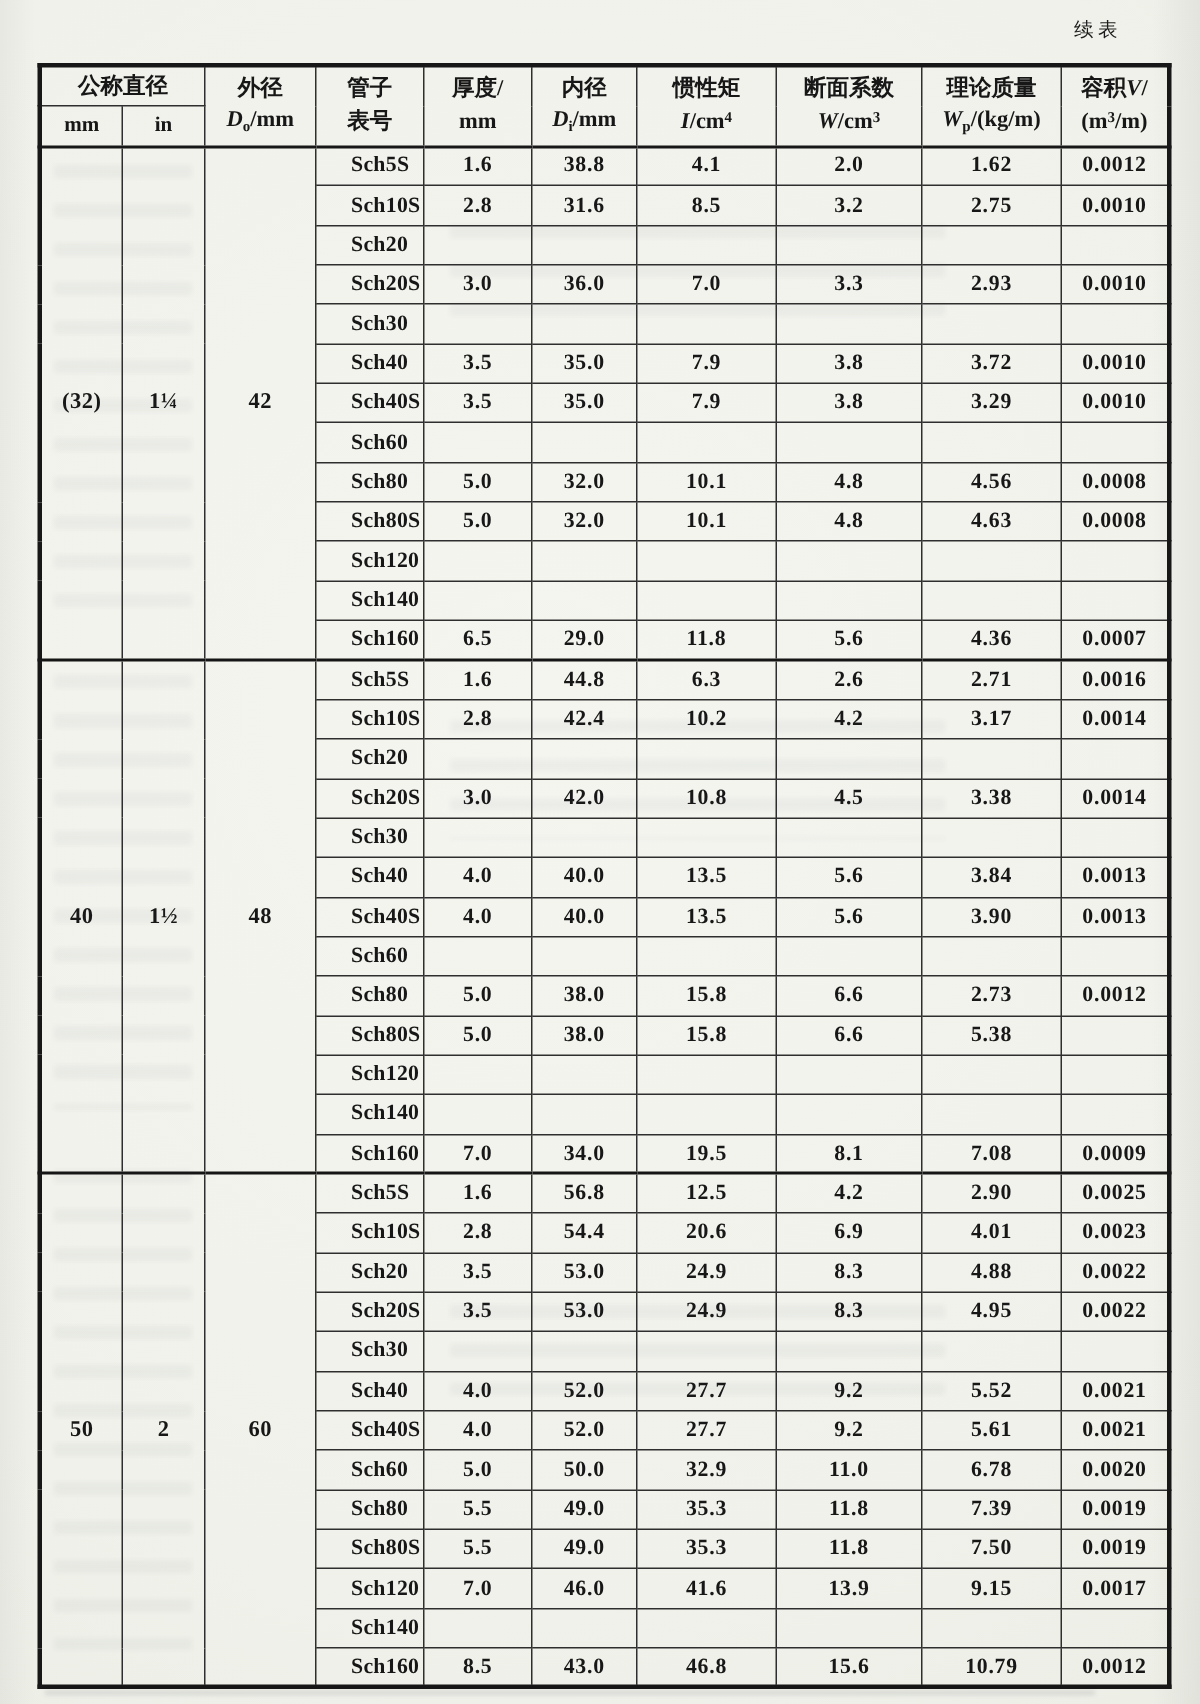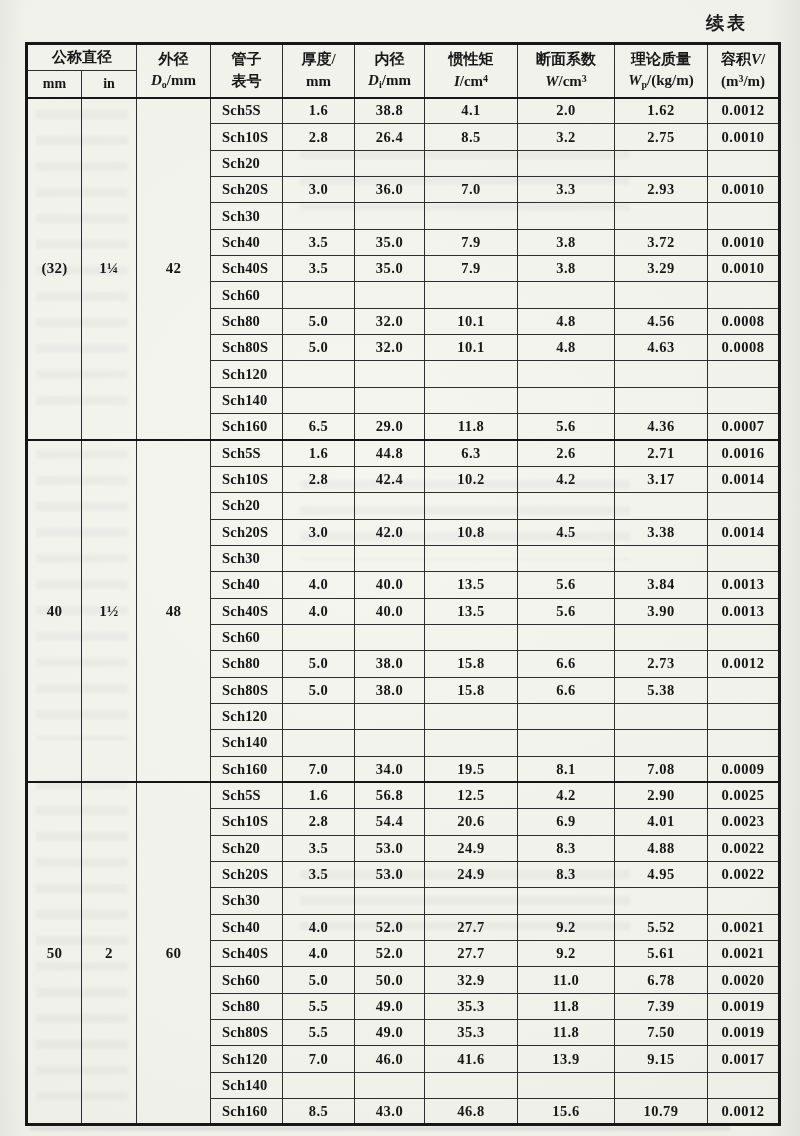--- a/index.html
+++ b/index.html
@@ -12,21 +12,21 @@
     overflow: hidden;
   }
   .page {
     position: absolute; inset: 0;
     background:
       linear-gradient(90deg, rgba(0,0,0,0.04) 0%, rgba(0,0,0,0) 3%, rgba(0,0,0,0) 96%, rgba(0,0,0,0.05) 100%),
       radial-gradient(130% 95% at 45% 42%, #f5f5f0 0%, #f0f1ea 55%, #e8eae1 100%);
   }
   .continued-label {
     position: absolute; top: 11px; right: 52px;
-    font-size: 18px; font-weight: 700; letter-spacing: 3px;
+    font-size: 13px; font-weight: 400; letter-spacing: 3px;
     color: #1c1c1c;
   }
   table.pipe-table {
     position: absolute; left: 25px; top: 42px;
     width: 753px;
     table-layout: fixed;
     border-collapse: collapse;
     border: 3px solid #171717;
   }
   th, td {
@@ -49,21 +49,21 @@
   tbody td {
     height: 26.35px;
     font-size: 14.5px;
     font-weight: 600;
     text-align: center;
     vertical-align: middle;
     letter-spacing: 0.5px;
   }
   tbody td.col-schedule {
     text-align: left;
-    padding-left: 11px;
+    padding-left: 23px;
     letter-spacing: 0.2px;
   }
   tbody td.group-cell { font-size: 15px; font-weight: 700; letter-spacing: 0.3px; }
   tbody tr.group-start td { border-top: 2.5px solid #151515; }
   
   .ghost {
     position: absolute;
     opacity: 0.055;
     filter: blur(1.6px);
     background: repeating-linear-gradient(180deg,
@@ -150,21 +150,21 @@
           <td class="col-thickness">1.6</td>
           <td class="col-di">38.8</td>
           <td class="col-i">4.1</td>
           <td class="col-w">2.0</td>
           <td class="col-wp">1.62</td>
           <td class="col-v">0.0012</td>
         </tr>
         <tr>
           <td class="col-schedule">Sch10S</td>
           <td class="col-thickness">2.8</td>
-          <td class="col-di">26.4</td>
+          <td class="col-di">31.6</td>
           <td class="col-i">8.5</td>
           <td class="col-w">3.2</td>
           <td class="col-wp">2.75</td>
           <td class="col-v">0.0010</td>
         </tr>
         <tr>
           <td class="col-schedule">Sch20</td>
           <td class="col-thickness"></td>
           <td class="col-di"></td>
           <td class="col-i"></td>

